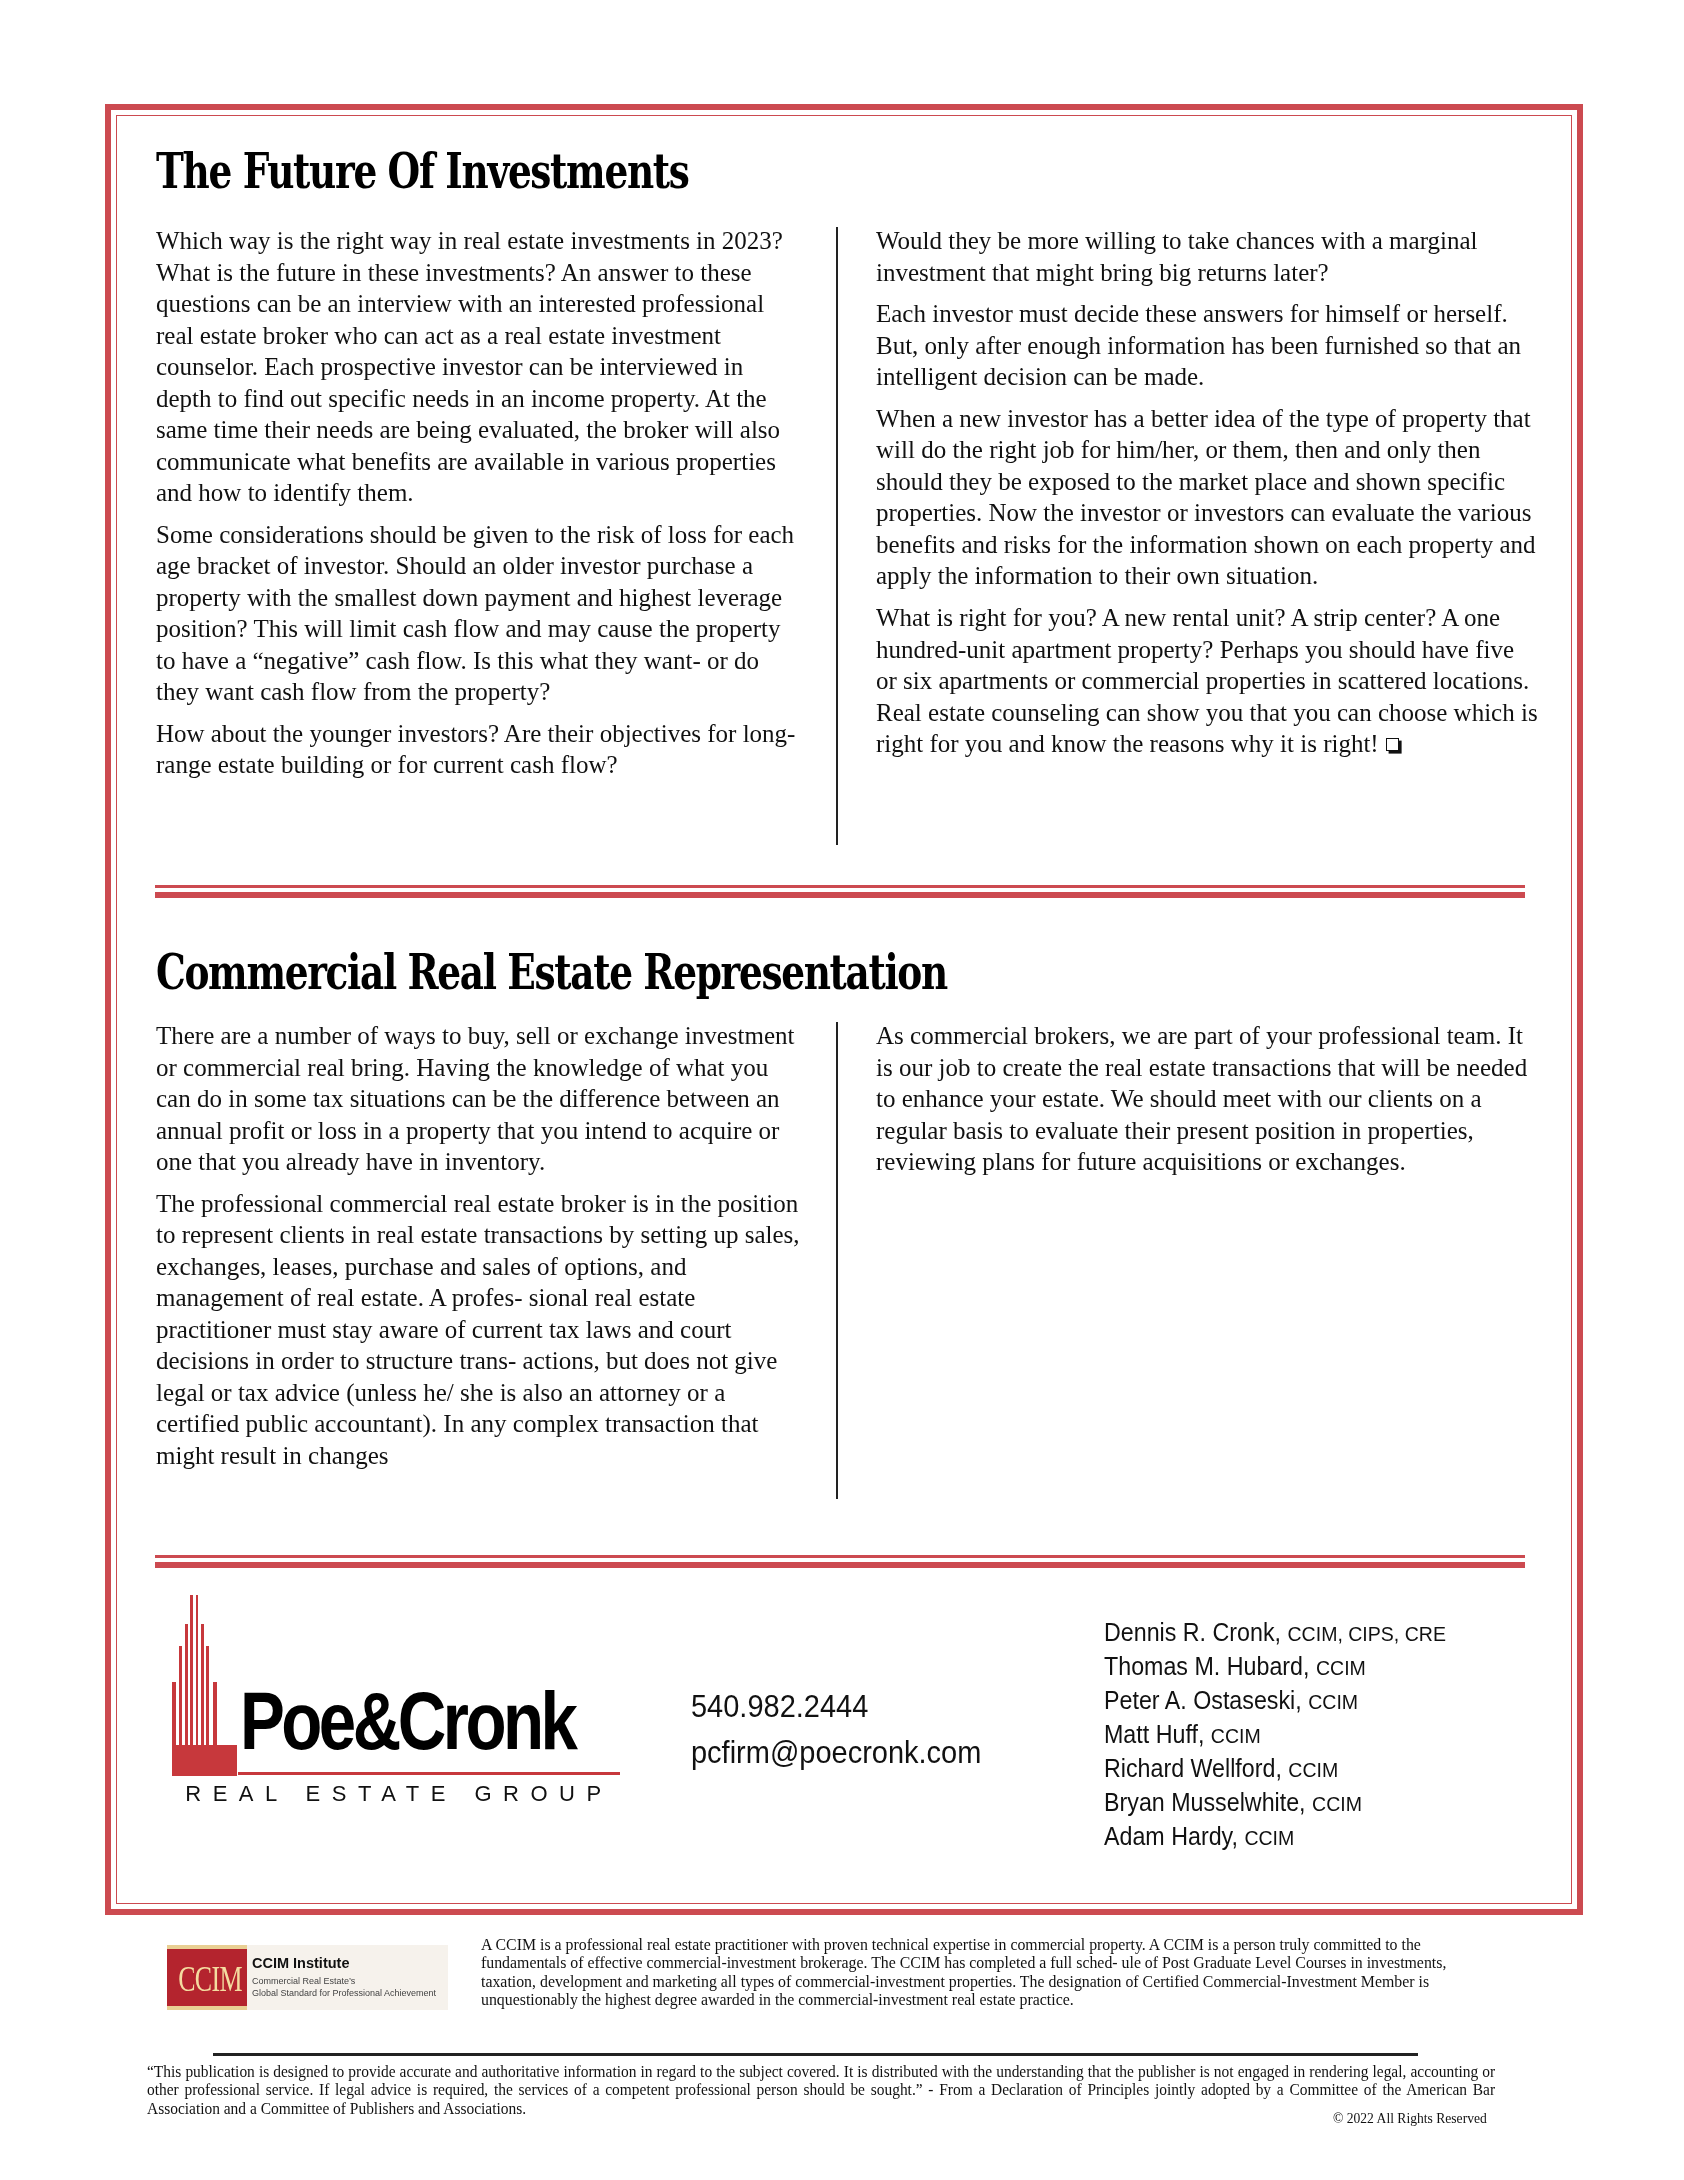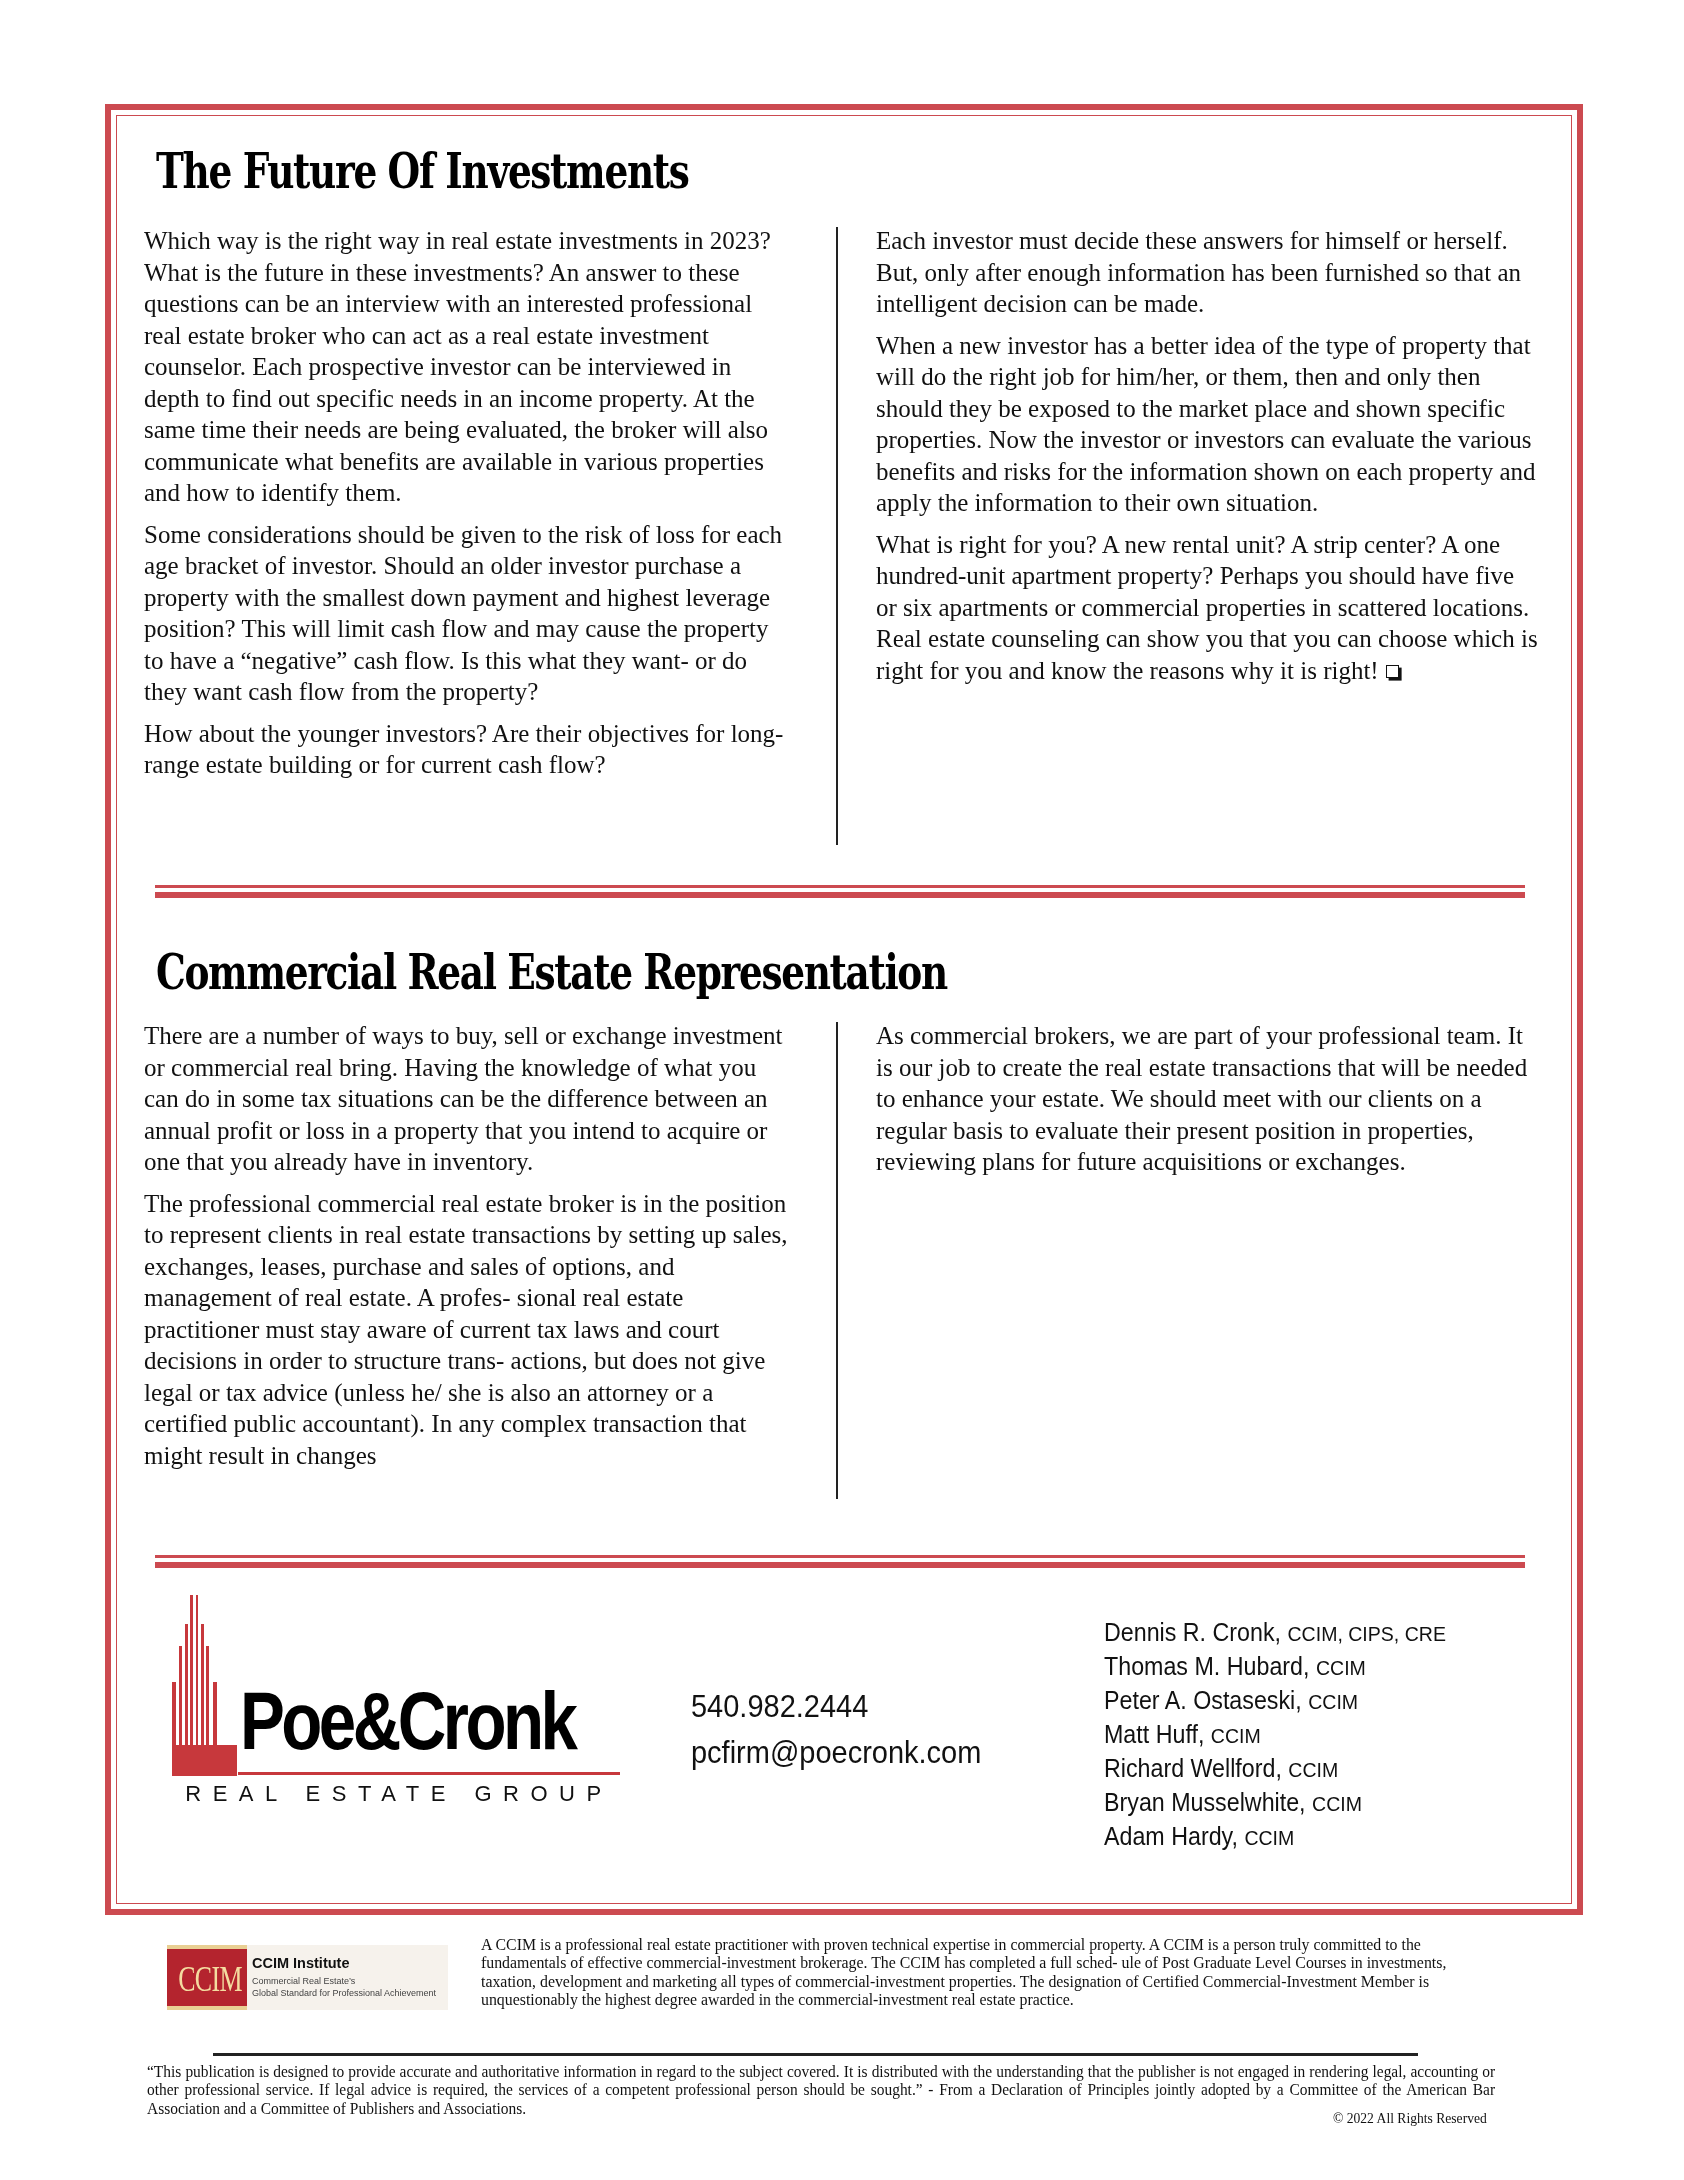--- a/index.html
+++ b/index.html
@@ -2,21 +2,21 @@
 <html style="font-size:13.6px"><head>
 <meta charset="utf-8">
 <style>
   html, body { margin:0; padding:0; background:#ffffff; }
   body { width:1685px; height:2181px; position:relative; overflow:hidden; color:#111; }
   .frame-outer { position:absolute; left:105px; top:104px; width:1478px; height:1811px; border:6px solid #cc4a50; box-sizing:border-box; }
   .frame-inner { position:absolute; left:116px; top:115px; width:1456px; height:1789px; border:1.7px solid #cc4a50; box-sizing:border-box; }
   .title { position:absolute; left:156px; font-family:"DejaVu Serif", serif; font-weight:bold; font-size:48px; letter-spacing:-1.7px; transform:scaleX(0.78); transform-origin:left top; color:#000; margin:0; white-space:nowrap; }
   .col { position:absolute; font-family:"Liberation Serif", serif; font-size:25px; line-height:31.5px; color:#111; }
   .col p { margin:0 0 10.2px 0; }
-  .col.left { left:144px; width:647px; }
+  .col.left { left:156px; width:647px; }
   .col.right { left:876px; width:664px; }
   .rule-v { position:absolute; left:836px; width:1.7px; background:#222; }
   .divider { position:absolute; left:155px; width:1370px; }
   .divider .thin { height:2.6px; background:#cc4a50; }
   .divider .gap { height:4.3px; }
   .divider .thick { height:6px; background:#cc4a50; }
   .box-glyph { display:inline-block; width:11px; height:11px; border:1.7px solid #111; box-shadow:2.6px 2.6px 0 #111; margin-left:6.8px; vertical-align:0.9px; }
   
   .logo { position:absolute; left:170px; top:1595px; width:443px; height:204px; }
   .tower { position:absolute; background:#c7383c; }
@@ -44,20 +44,21 @@
 <div class="frame-inner"></div>
 
 <h1 class="title" style="top:143px;">The Future Of Investments</h1>
 <div class="col left" style="top:225px;">
   <p>Which way is the right way in real estate investments in 2023? What is the future in these investments? An answer to these questions can be an interview with an interested professional real estate broker who can act as a real estate investment counselor. Each prospective investor can be interviewed in depth to find out specific needs in an income property. At the same time their needs are being evaluated, the broker will also communicate what benefits are available in various properties and how to identify them.</p>
   <p>Some considerations should be given to the risk of loss for each age bracket of investor. Should an older investor purchase a property with the smallest down payment and highest leverage position? This will limit cash flow and may cause the property to have a “negative” cash flow. Is this what they want- or do they want cash flow from the property?</p>
   <p>How about the younger investors? Are their objectives for long-range estate building or for current cash flow?</p>
 </div>
 <div class="rule-v" style="top:227px;height:618px;"></div>
 <div class="col right" style="top:225px;">
+  <p>Would they be more willing to take chances with a marginal investment that might bring big returns later?</p>
   <p>Each investor must decide these answers for himself or herself. But, only after enough information has been furnished so that an intelligent decision can be made.</p>
   <p>When a new investor has a better idea of the type of property that will do the right job for him/her, or them, then and only then should they be exposed to the market place and shown specific properties. Now the investor or investors can evaluate the various benefits and risks for the information shown on each property and apply the information to their own situation.</p>
   <p><span>What is right for you? A new rental unit? A strip center? A one hundred-unit apartment property? Perhaps you should have five or six apartments or commercial properties in scattered locations. Real estate counseling can show you that you can choose which is right for you and know the reasons why it is right!</span><span class="box-glyph"></span></p>
 </div>
 
 <div class="divider" style="top:885px;">
   <div class="thin"></div>
     <div class="gap"></div>
     <div class="thick"></div>
 </div>

